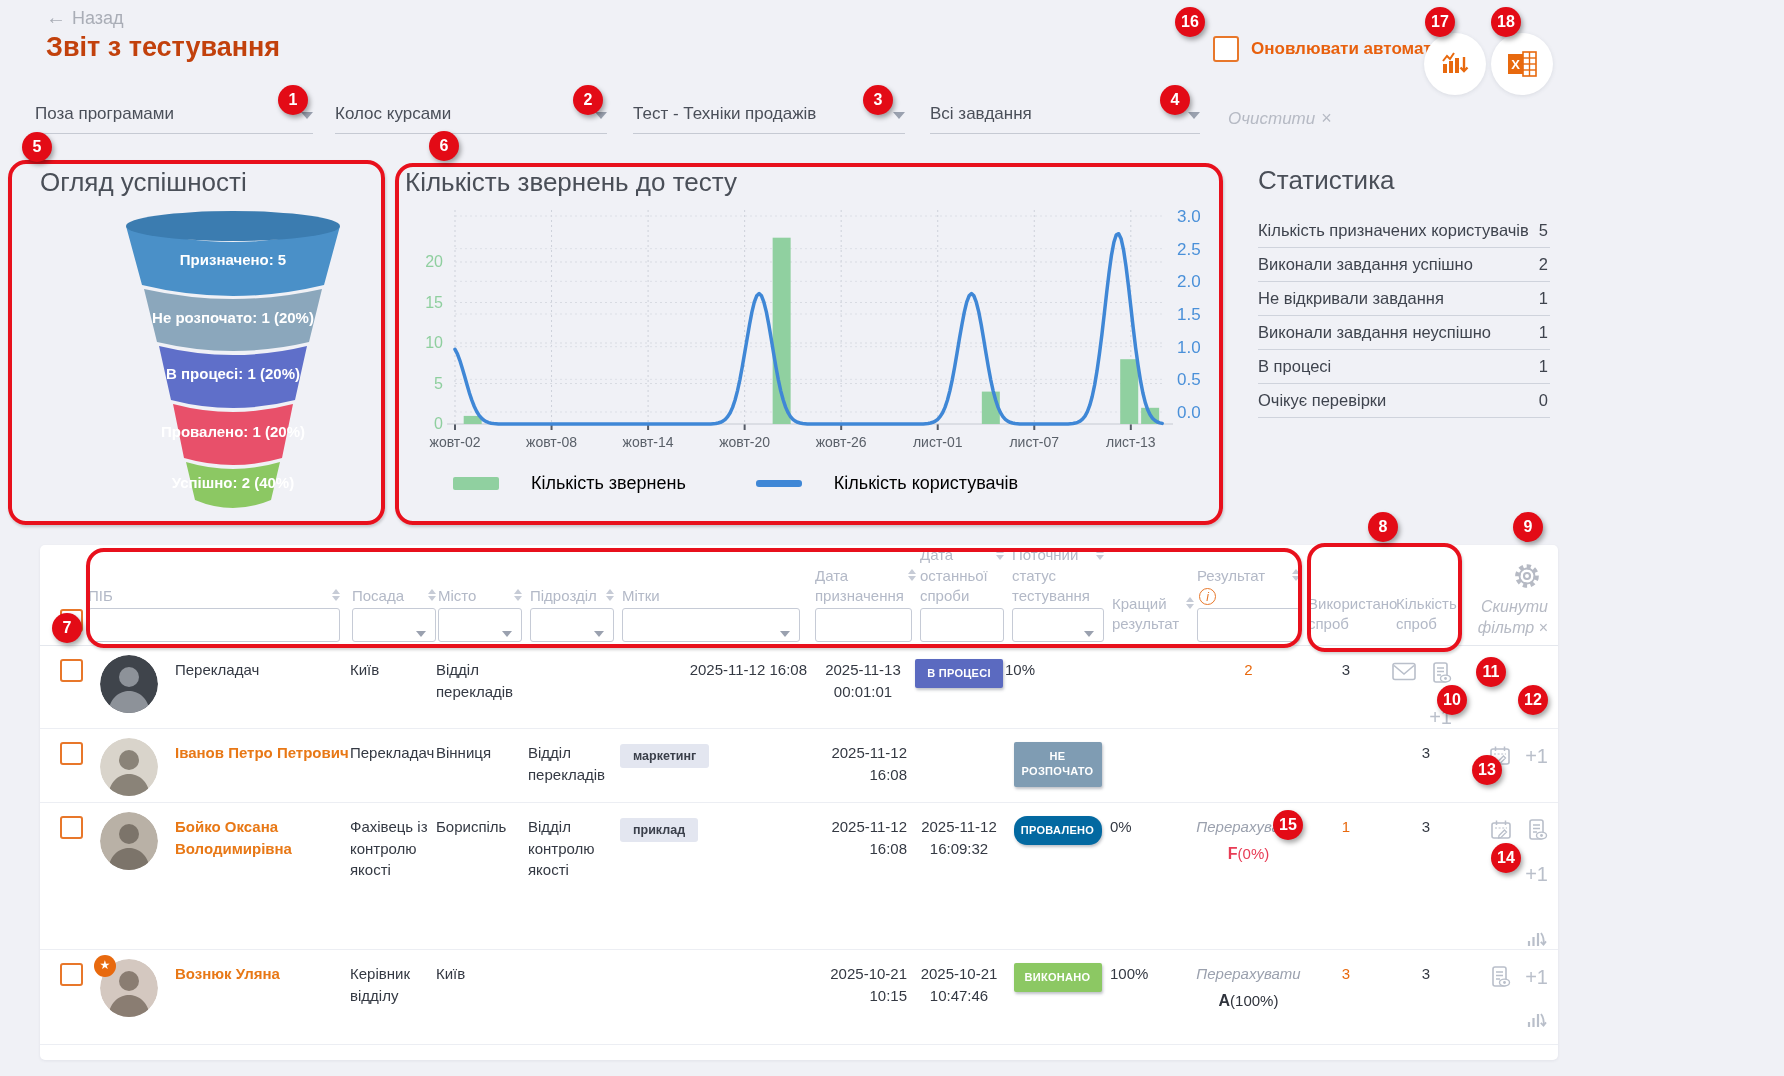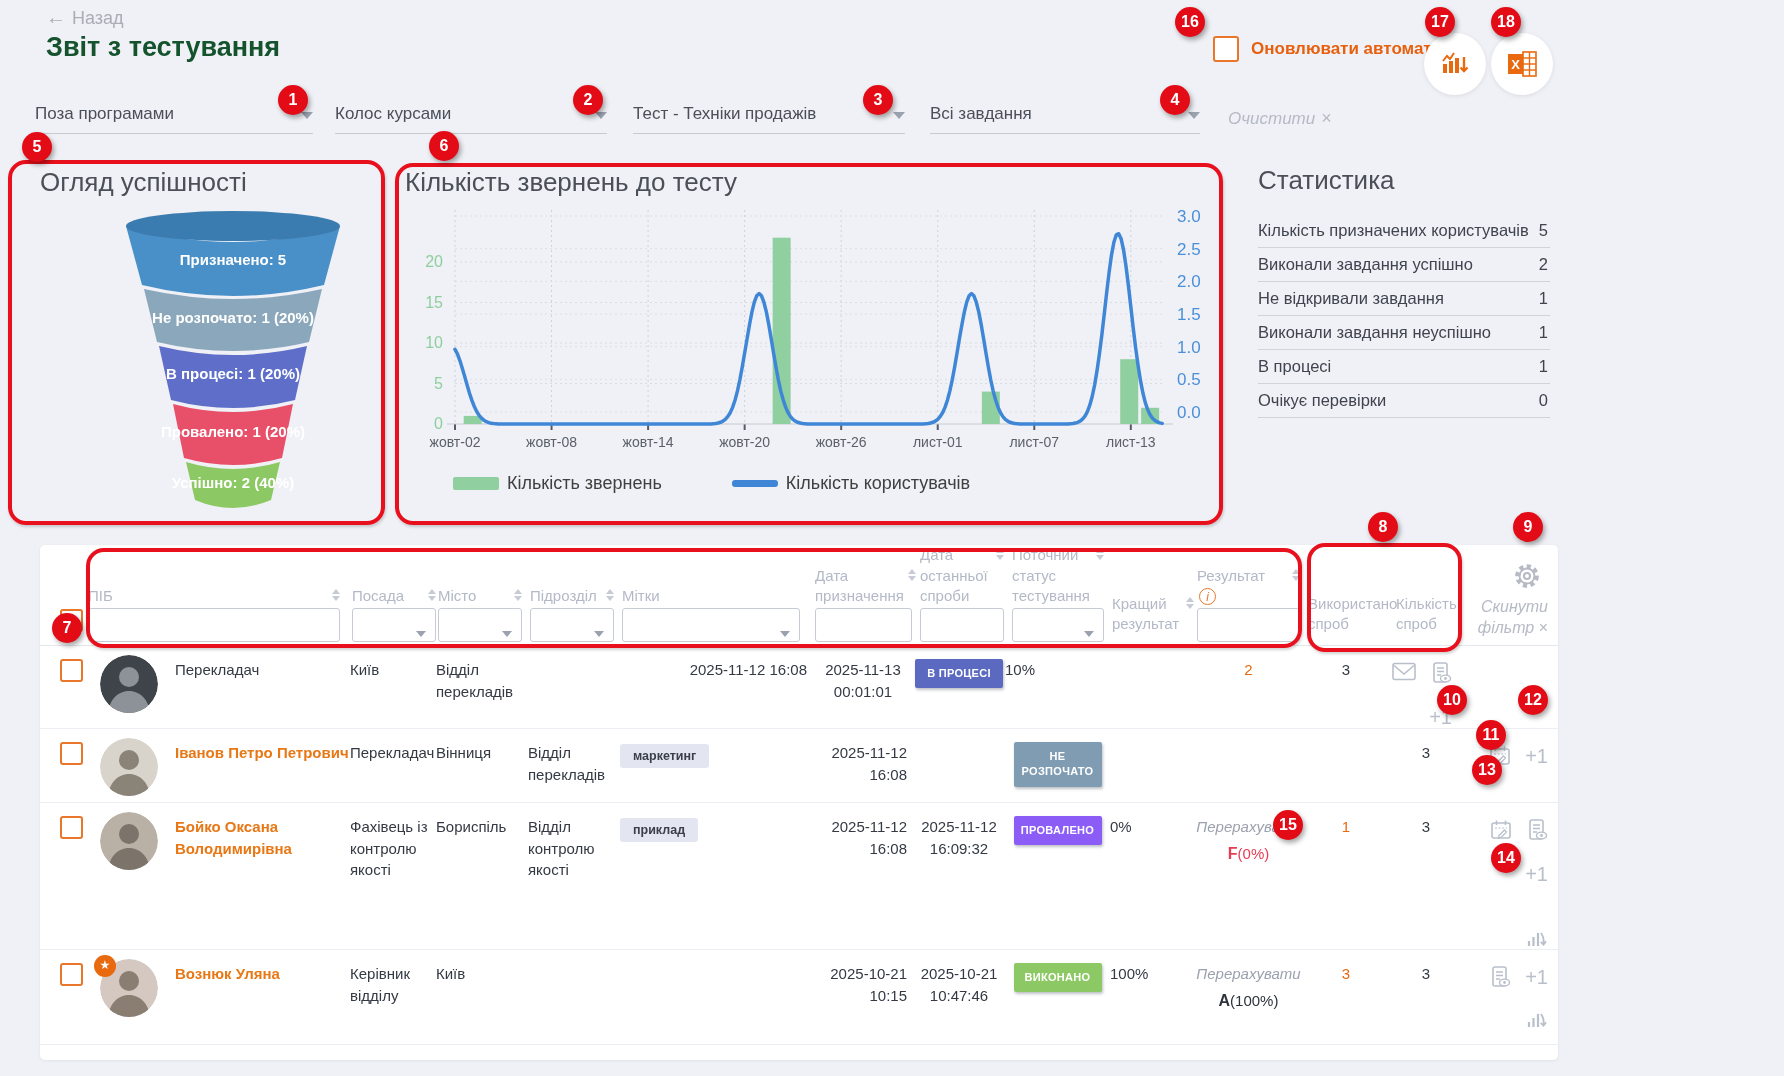--- a/index.html
+++ b/index.html
@@ -3,21 +3,21 @@
 <meta charset="utf-8">
 <style>
   * { margin:0; padding:0; box-sizing:border-box; }
   html,body { background:#eef0f5; }
   body { font-family:"Liberation Sans", sans-serif; }
   .screen { position:relative; width:1784px; height:1076px; background:#f0f1f6; overflow:hidden; }
 
   
   .back { position:absolute; left:46px; top:6px; font-size:18px; color:#a9adb6; cursor:pointer; }
   .back .arr { font-size:20px; margin-right:6px; }
-  .page-title { position:absolute; left:46px; top:32px; font-size:27px; font-weight:bold; color:#14532d; }
+  .page-title { position:absolute; left:46px; top:32px; font-size:27px; font-weight:bold; color:#c2410c; }
   .autorefresh { position:absolute; left:1213px; top:36px; display:flex; align-items:center; gap:12px; }
   .cb { display:inline-block; width:26px; height:26px; background:#fff; border:2px solid #e8772a; border-radius:3px; }
   .cb.small { width:23px; height:23px; }
   .autorefresh .lbl { color:#e8600d; font-weight:bold; font-size:17px; }
   .roundbtn { position:absolute; width:62px; height:62px; top:33px; background:#fff; border-radius:50%;
               box-shadow:0 1px 4px rgba(60,70,90,.12); display:flex; align-items:center; justify-content:center; cursor:pointer; }
   .clearlink { position:absolute; left:1228px; top:108px; font-style:italic; font-size:17px; color:#b6bac4; cursor:pointer; }
   .clearlink .x { font-style:normal; font-size:18px; margin-left:6px; }
 
   
@@ -34,21 +34,21 @@
   .funnel-panel { position:absolute; left:8px; top:160px; width:377px; height:365px; }
   .funnel-panel .sect-title { position:absolute; left:32px; top:7px; }
   .funnel-svg { position:absolute; left:70px; top:48px; }
   .funnel-svg text { fill:#fff; font-weight:bold; font-size:15px; font-family:"Liberation Sans",sans-serif; }
 
   
   .chart-panel { position:absolute; left:395px; top:163px; width:744px; height:362px;text-decoration:underline; }
   .chart-panel .sect-title { position:absolute; left:10px; top:4px; }
   #trend-svg { position:absolute; left:0px; top:31px; }
   .legend { position:absolute; left:58px; top:310px; display:flex; gap:70px; align-items:center; }
-  .lg-item { display:flex; align-items:center; gap:8px; font-size:18px; color:#404040; }
+  .lg-item { display:flex; align-items:center; gap:32px; font-size:18px; color:#000000; }
   .sw-bar { width:46px; height:13px; background:#90d0a0; border-radius:2px; }
   .sw-line { width:46px; height:7px; background:#3f87d6; border-radius:3px; }
 
   
   .stats { position:absolute; left:1258px; top:165px; width:292px; }
   .stats .sect-title { margin-bottom:18px; }
   .srow { display:flex; justify-content:space-between; align-items:center; padding:7px 2px 7px 0;
           border-bottom:1px solid #cfd3dc; font-size:16.5px; color:#3f444e; }
   .srow .sval { margin-left:8px; }
 
@@ -494,21 +494,21 @@
       <div><span class="uname">Бойко Оксана Володимирівна</span></div>
       <div>Фахівець із контролю якості</div>
       <div>Бориспіль</div>
       <div>Відділ контролю якості</div>
       <div class="c-tags"><span class="tag">приклад</span></div>
       <div class="c-assigned">2025-11-12 16:08</div>
       <div class="c-last">
         <div>2025-11-12</div>
           <div>16:09:32</div>
         </div>
-      <div class="c-status"><span class="badge" style="background: #8b5cf6;">ПРОВАЛЕНО</span></div>
+      <div class="c-status"><span class="badge" style="background: #0369a1; border-radius: 13px;">ПРОВАЛЕНО</span></div>
       <div>0%</div>
       <div class="c-result">
         <span class="recalc-link">Перерахувати</span>
         <div class="grade">
           <b style="color: rgb(232, 60, 85);">F</b><span style="color: rgb(232, 60, 85);">(0%)</span>
         </div>
       </div>
       <div class="c-used">1</div>
       <div class="c-total">3</div>
       <div class="c-actions">
@@ -597,21 +597,21 @@
   <div class="abadge" style="left:278px;top:85px">1</div>
   <div class="abadge" style="left:573px;top:85px">2</div>
   <div class="abadge" style="left:863px;top:85px">3</div>
   <div class="abadge" style="left:1160px;top:85px">4</div>
   <div class="abadge" style="left:22px;top:132px">5</div>
   <div class="abadge" style="left:429px;top:131px">6</div>
   <div class="abadge" style="left:52px;top:613px">7</div>
   <div class="abadge" style="left:1368px;top:512px">8</div>
   <div class="abadge" style="left:1513px;top:512px">9</div>
   <div class="abadge" style="left:1437px;top:685px">10</div>
-  <div class="abadge" style="left:1476px;top:720px">11</div>
+  <div class="abadge" style="left:1476px;top:657px">11</div>
   <div class="abadge" style="left:1518px;top:685px">12</div>
   <div class="abadge" style="left:1472px;top:755px">13</div>
   <div class="abadge" style="left:1491px;top:843px">14</div>
   <div class="abadge" style="left:1273px;top:810px">15</div>
   <div class="abadge" style="left:1175px;top:7px">16</div>
   <div class="abadge" style="left:1425px;top:7px">17</div>
   <div class="abadge" style="left:1491px;top:7px">18</div>
 </div>
 
 </body></html>

